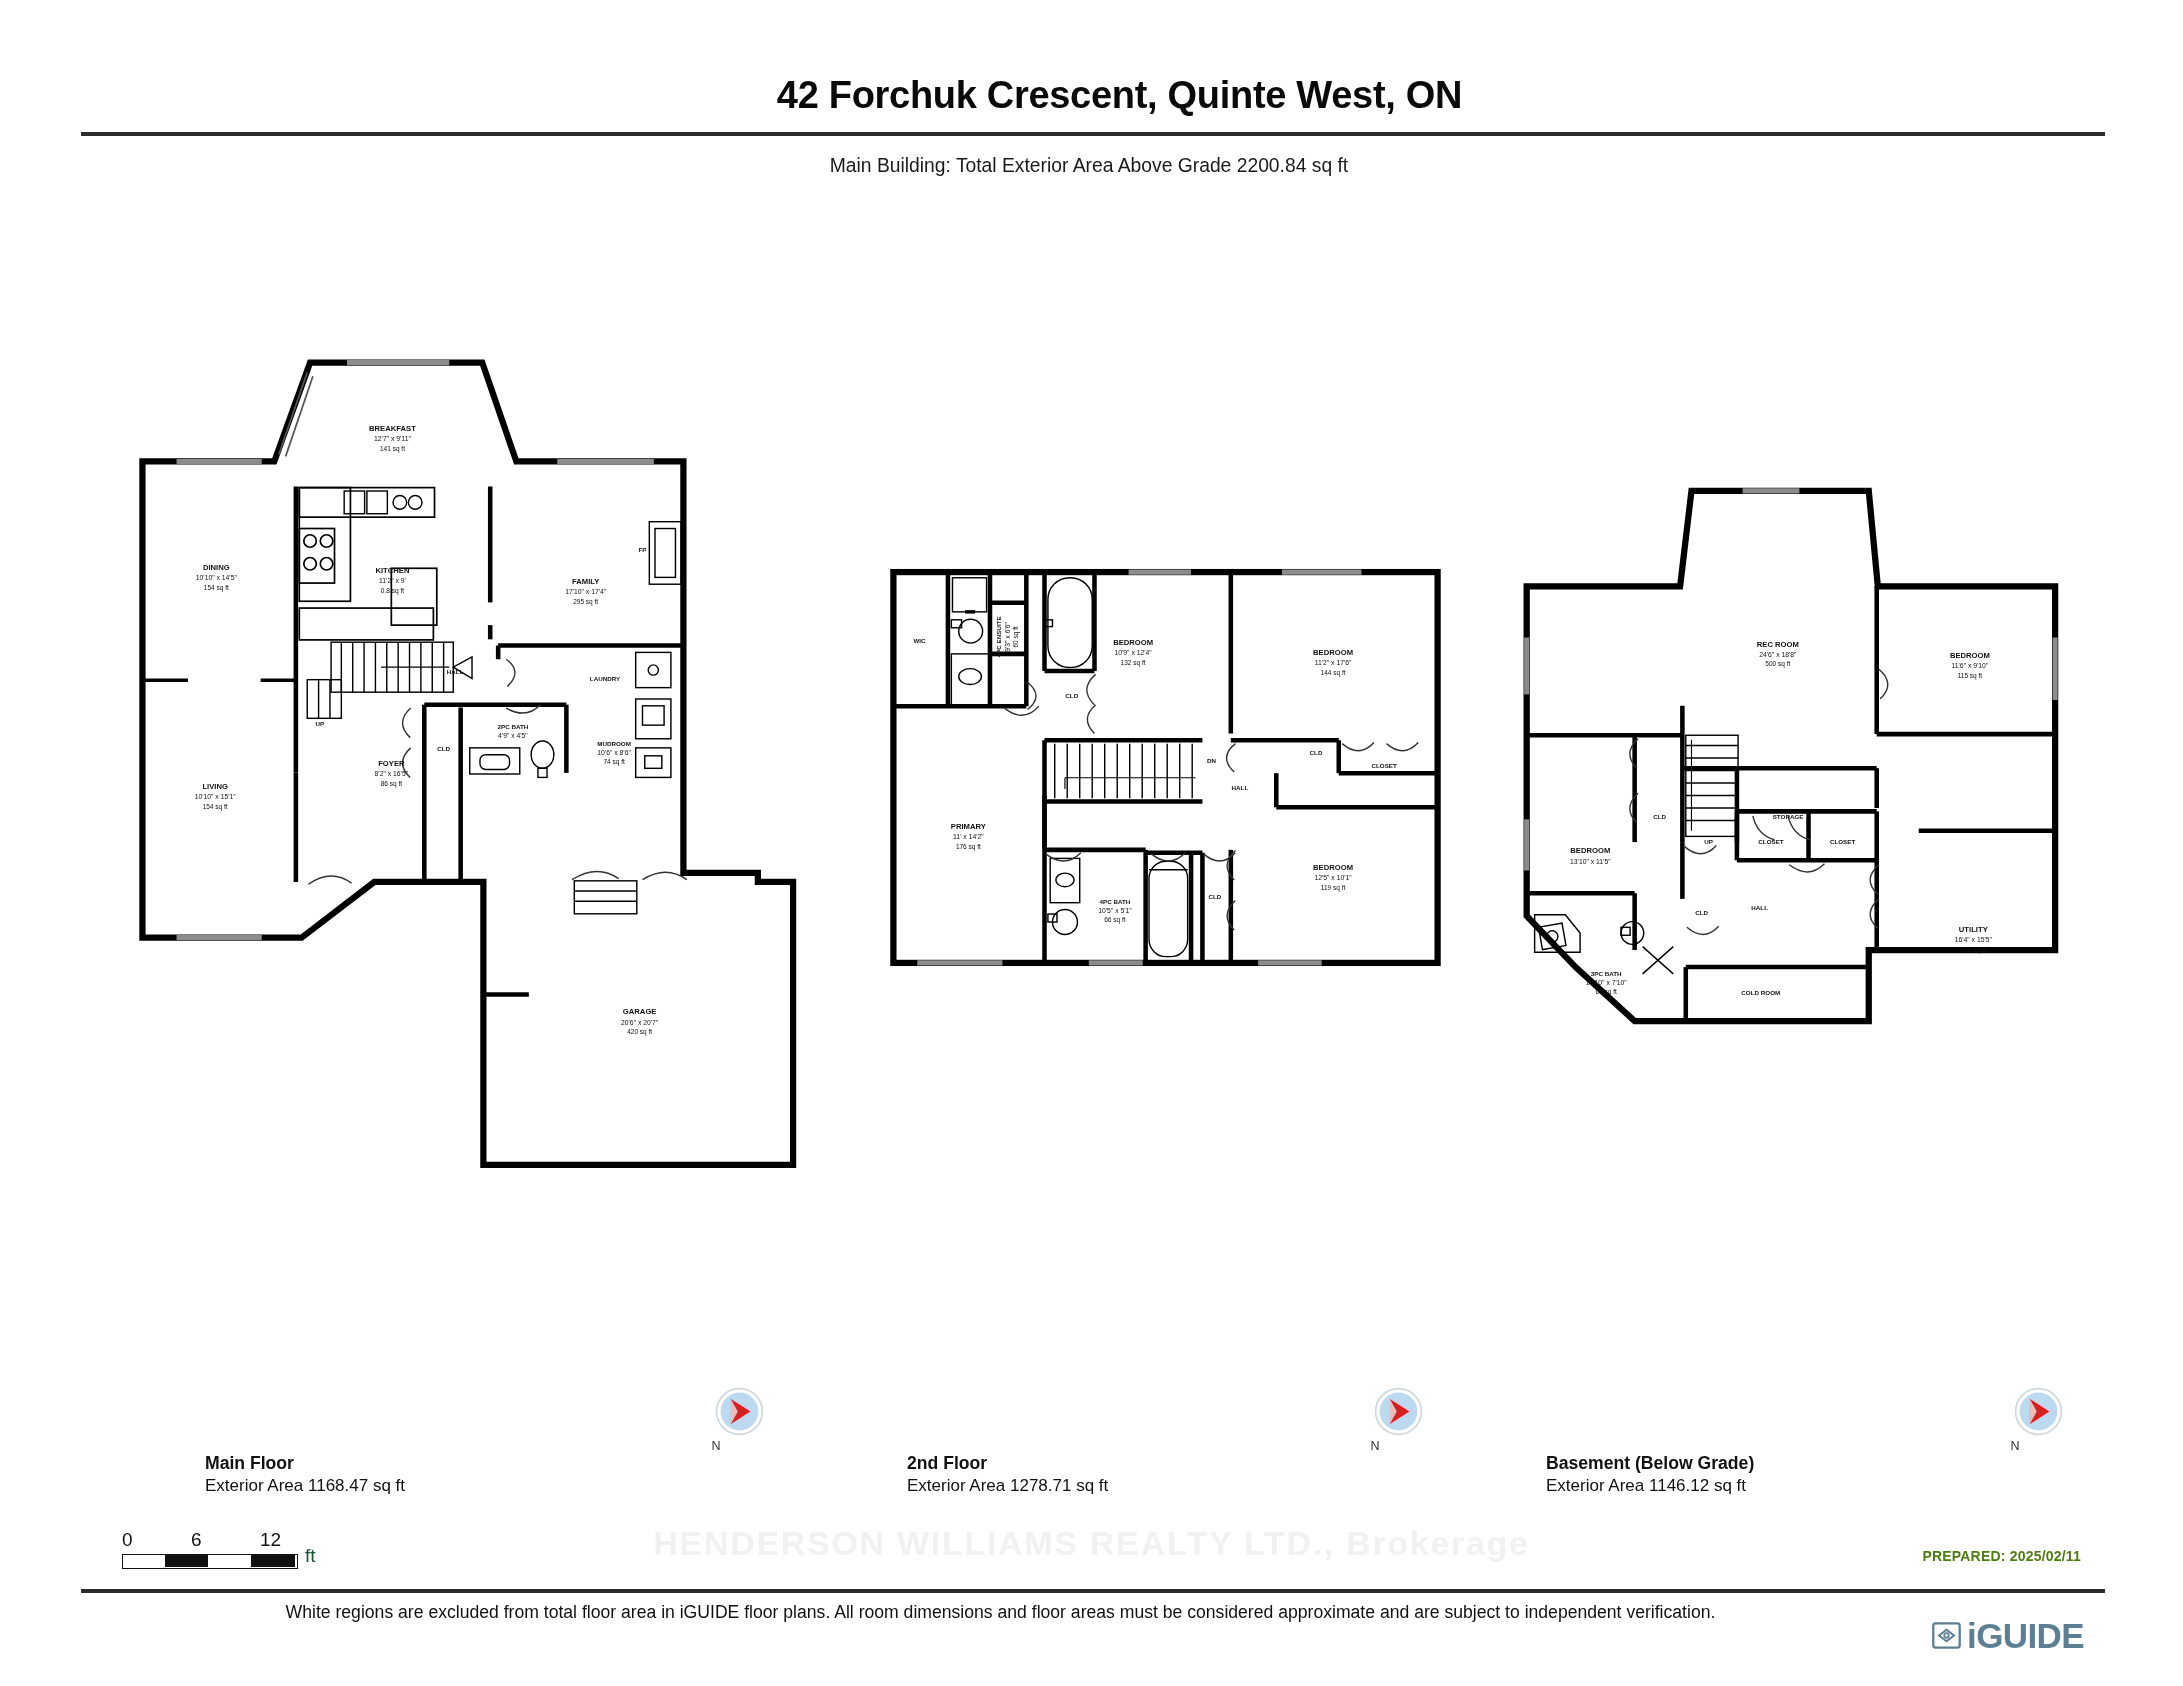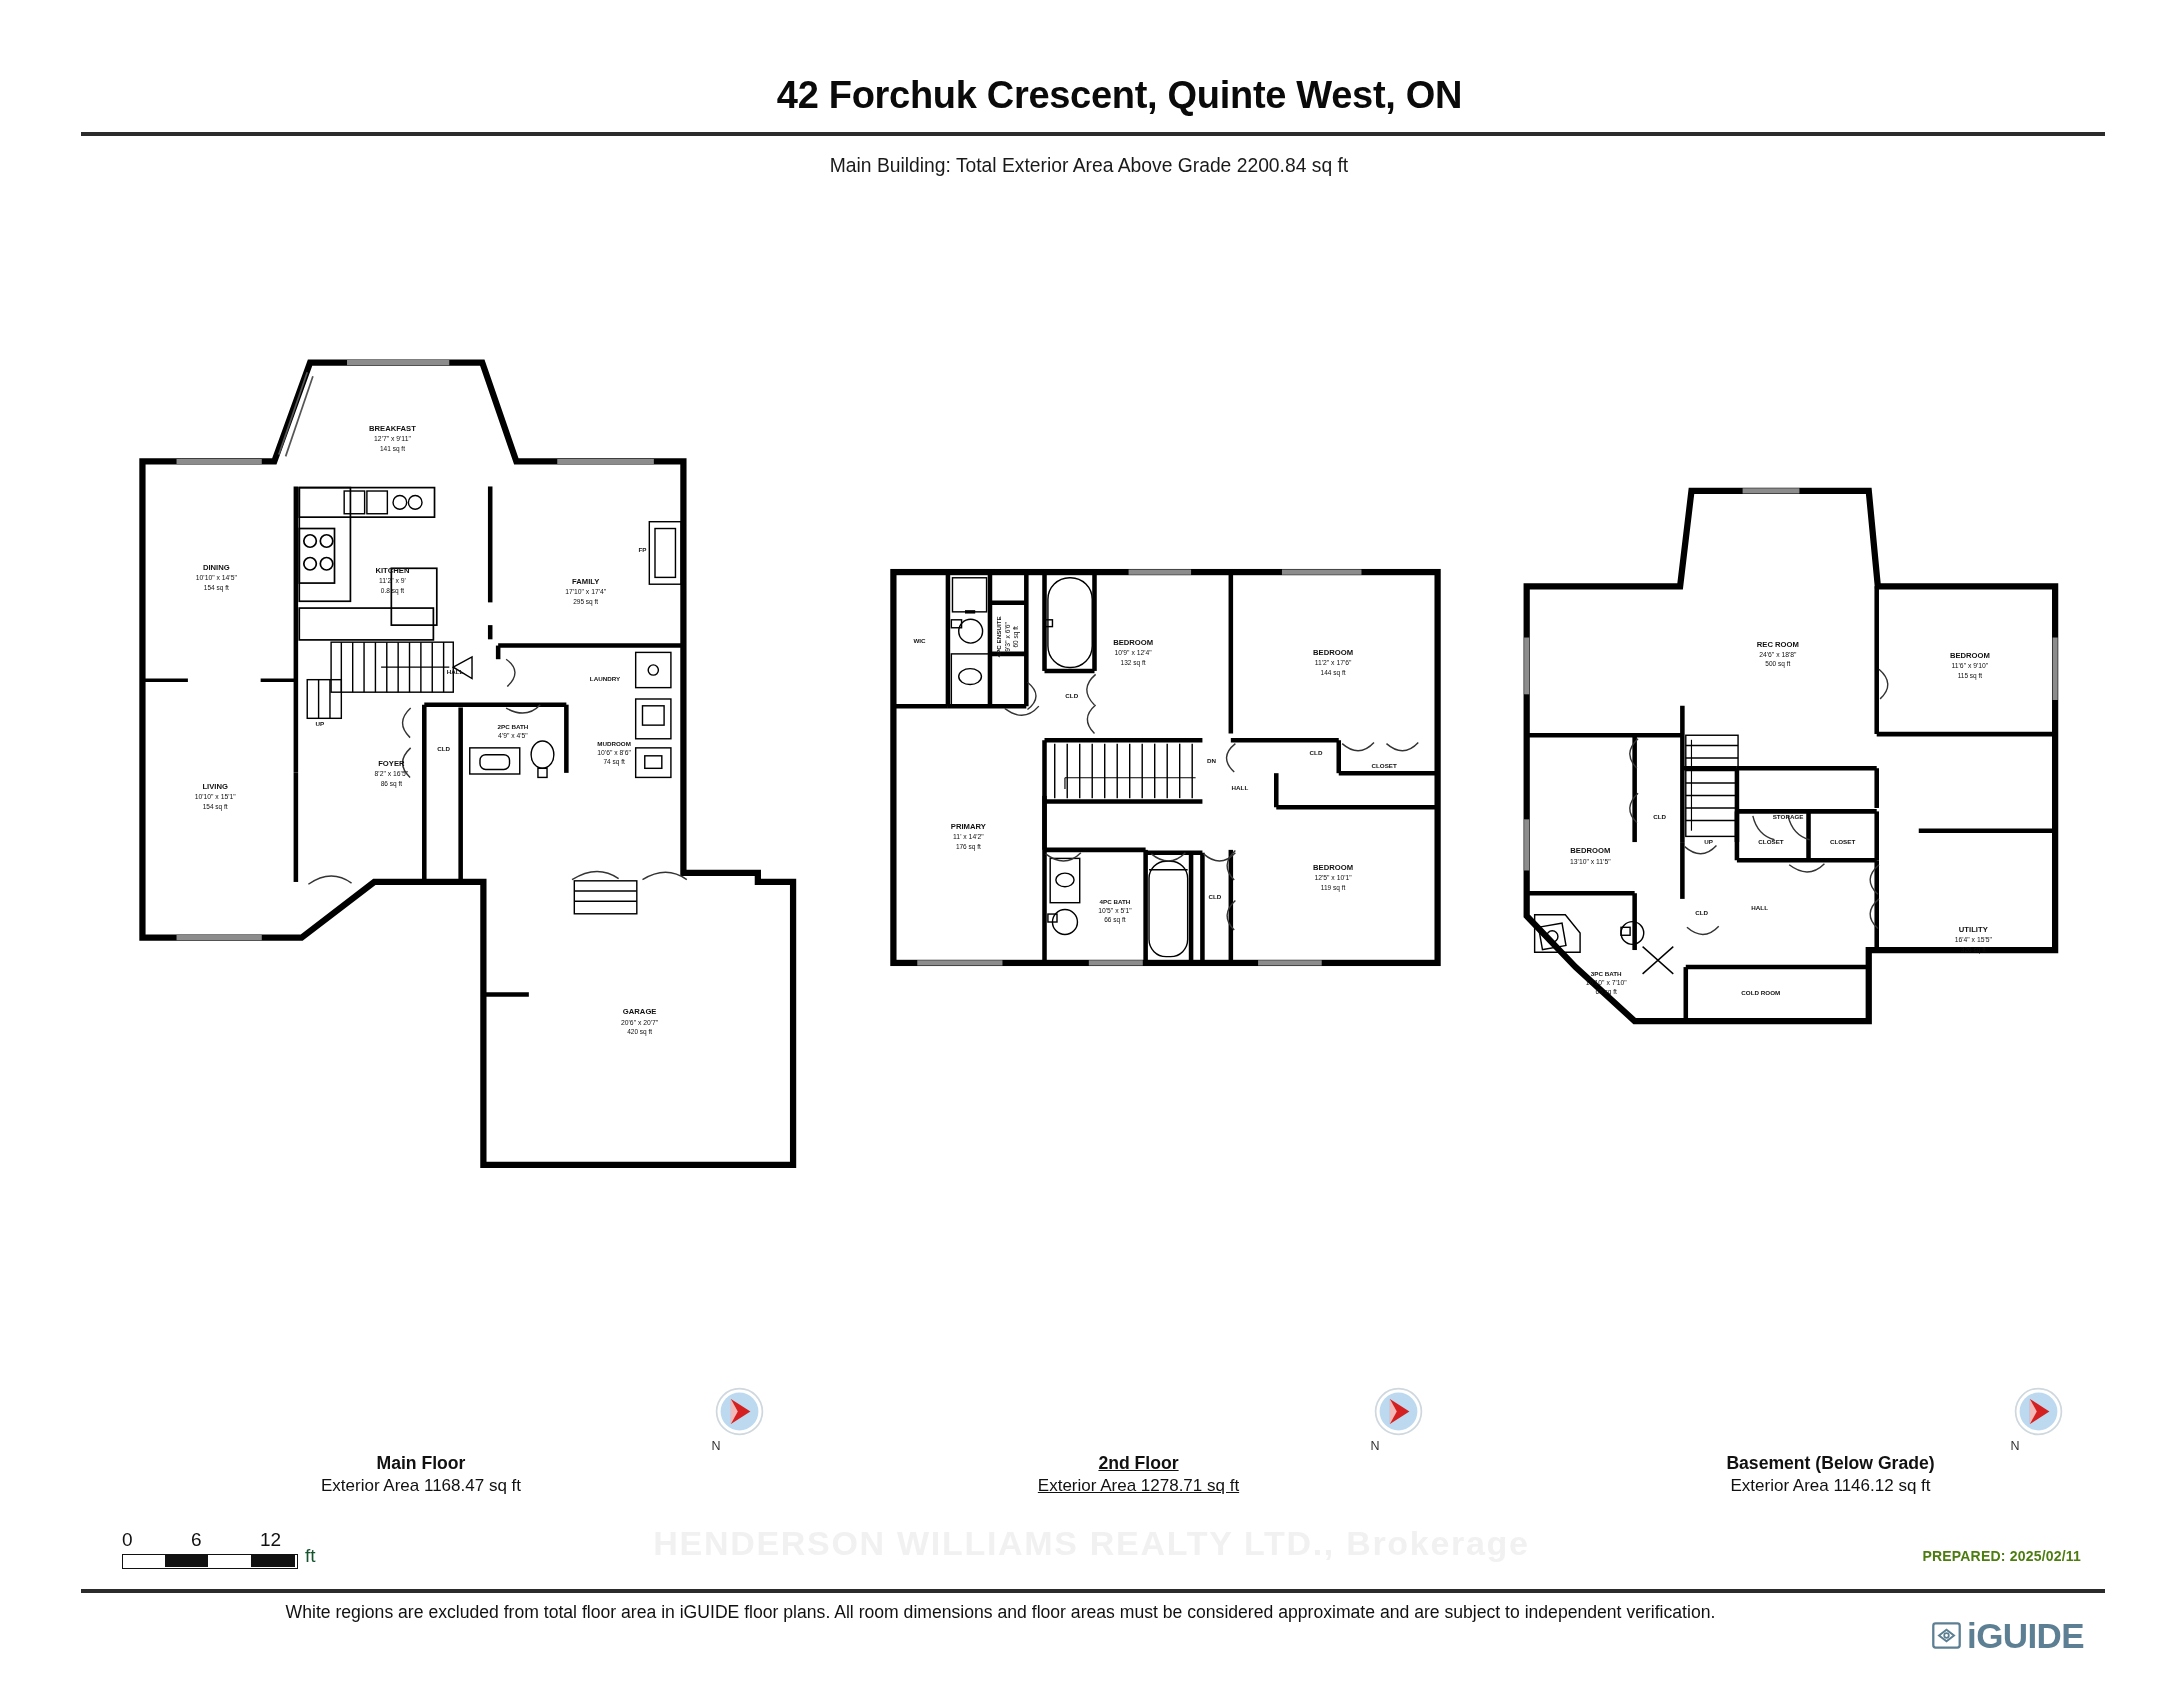--- a/index.html
+++ b/index.html
@@ -19,21 +19,21 @@
   }
   #subtitle{
     position:absolute;left:0;top:155px;width:2178px;text-align:center;
     font-size:19.3px;color:#1a1a1a;
   }
   
   .floor{position:absolute;}
   .plan{position:absolute;left:0;top:0;}
 
   
-  .caption{position:absolute;text-align:center;}
+  .caption{position:absolute;}
   .cap-title{font-size:17.6px;font-weight:bold;color:#111;line-height:1.25;}
   .cap-area{font-size:17px;color:#111;line-height:1.3;}
 
   
   .compass{position:absolute;width:68px;height:85px;}
   .compass .n{
     position:absolute;left:3.4px;top:55px;font-size:12.5px;color:#333;
   }
   
   #scalebar{position:absolute;left:122px;top:1529px;width:188px;}
@@ -408,21 +408,21 @@
       <text class="rsmall" x="880" y="360">CLOSET</text>
       <text class="rsmall" x="760" y="338">CLD</text>
       <text class="rsmall" x="576" y="352">DN</text>
       <text class="rsmall" x="330" y="238">CLD</text>
       <text class="rsmall" x="582" y="592">CLD</text>
     </g>
   </svg>
   </div>
 </div>
 
-<div class="caption" style="left:928px;top:1453px;width:421px;text-decoration:underline;">
+<div class="caption" style="left:907px;top:1453px;width:421px;">
   <div class="cap-title">2nd Floor</div>
   <div class="cap-area">Exterior Area 1278.71 sq ft</div>
 </div>
 
 <div class="floor" style="left:1521px;top:478px;width:608px;height:552px;">
   <div class="plan">
   <svg width="608" height="552" viewBox="0 0 1070 970" xmlns="http://www.w3.org/2000/svg">
     <g fill="none" stroke="#000">
 
       <path d="M 10 190 L 280 190 L 300 22 L 612 22 L 628 190 L 940 190 L 940 830

